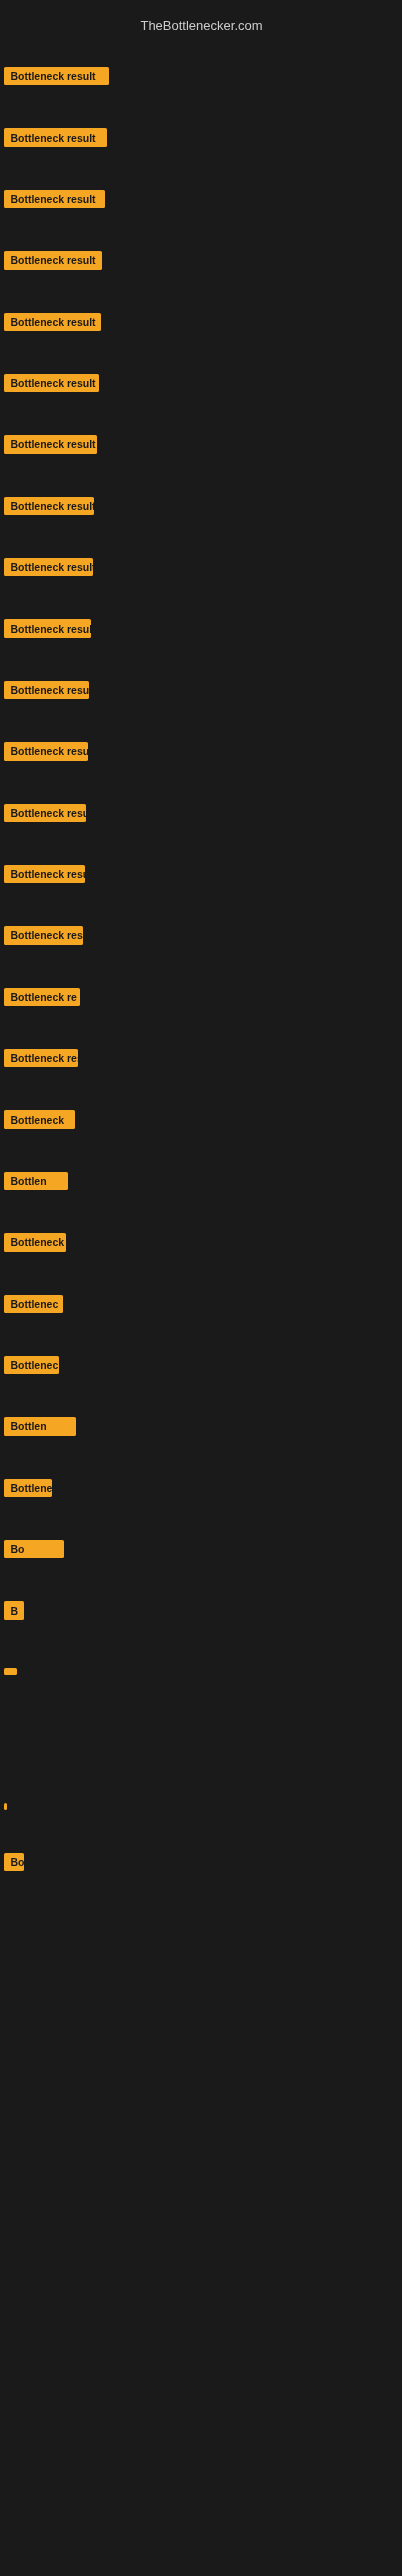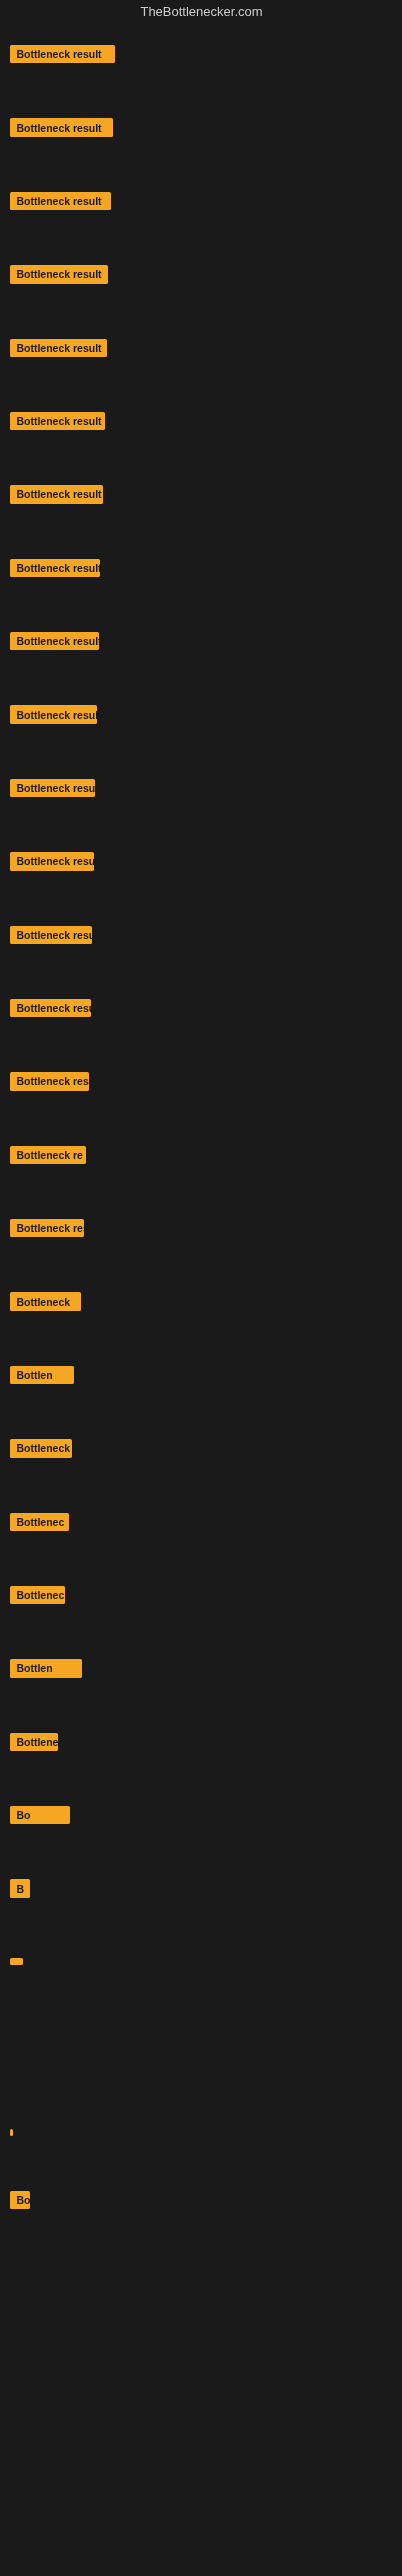--- a/index.html
+++ b/index.html
@@ -13,27 +13,27 @@
       min-height: 2576px;
       background-color: #1a1a1a;
       font-family: Arial, sans-serif;
       position: relative;
     }
 
     .site-title {
       text-align: center;
       color: #cccccc;
       font-size: 13px;
-      padding: 4px 0;
+      padding: 18px 0;
       background-color: #1a1a1a;
     }
 
     .bottleneck-item {
       position: relative;
-      margin: 10px;
+      margin: 4px;
       padding: 8px 0;
     }
 
     .bottleneck-label {
       display: inline-block;
       background-color: #f5a623;
       color: #1a1a1a;
       font-size: 10.5px;
       font-weight: bold;
       padding: 3.2px 6.4px;

